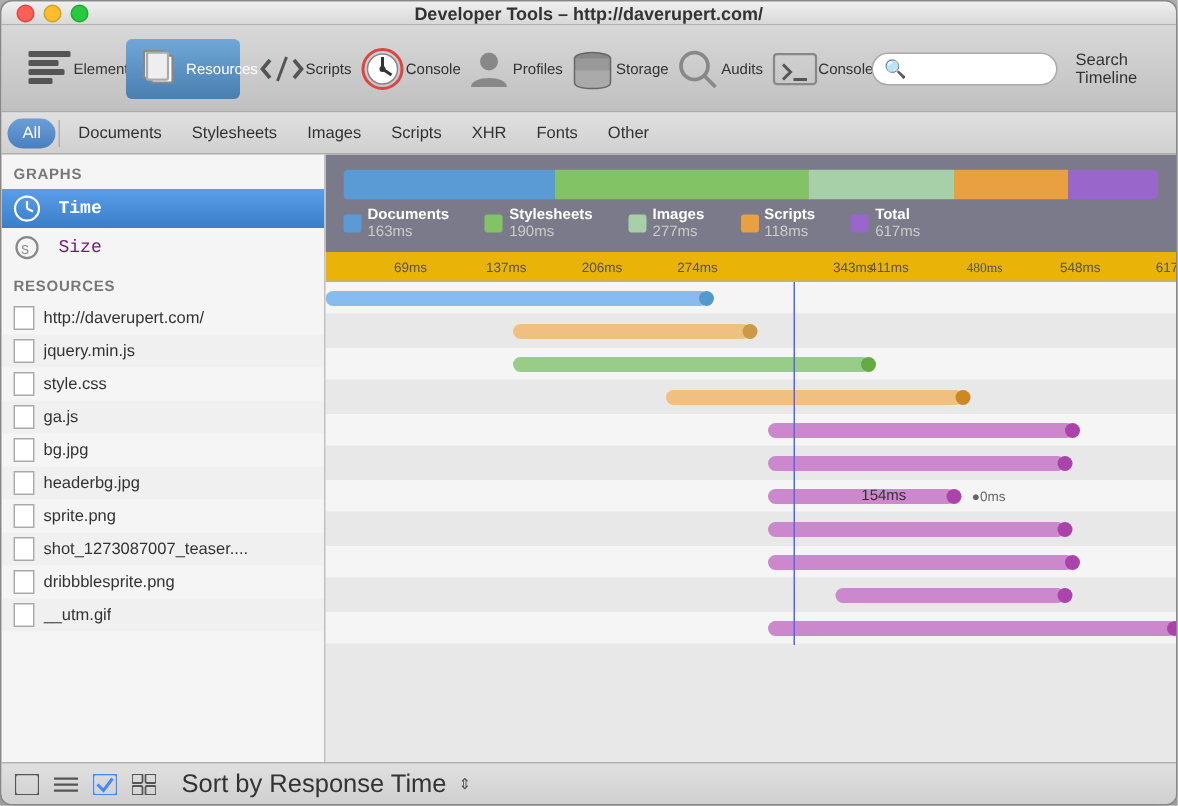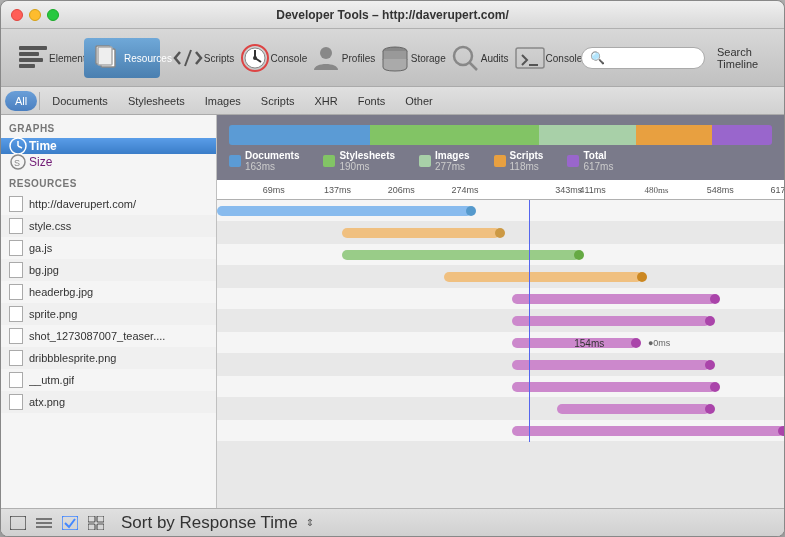--- a/index.html
+++ b/index.html
@@ -21,21 +21,21 @@
       border-radius: 8px;
       border: 1px solid #888;
       box-shadow: 0 4px 20px rgba(0,0,0,0.5);
       display: flex;
       flex-direction: column;
       overflow: hidden;
     }
     
     .title-bar {
       background: linear-gradient(to bottom, #f0f0f0, #d8d8d8);
-      height: 28px;
+      height: 16px;
       display: flex;
       align-items: center;
       padding: 0 10px;
       border-bottom: 1px solid #b0b0b0;
       position: relative;
       border-radius: 8px 8px 0 0;
     }
     .traffic-lights {
       display: flex;
       gap: 6px;
@@ -161,22 +161,23 @@
       color: #777;
       text-transform: uppercase;
       letter-spacing: 0.5px;
       margin-top: 4px;
     }
     .sidebar-item {
       display: flex;
       align-items: center;
       padding: 4px 8px;
       cursor: pointer;
-      gap: 2px;
-      height: 16px;
+      gap: 12px;
+      height: 26px;
+      font-family: Liberation Mono, monospace;
     }
     .sidebar-item.active {
       background: linear-gradient(to bottom, #5a9de8, #3a7dc8);
     }
     .sidebar-item.active .sidebar-item-label { color: white; font-weight: bold; }
     .sidebar-item-icon {
       width: 18px;
       height: 18px;
       display: flex;
       align-items: center;
@@ -265,21 +266,21 @@
     .legend-subtext { font-size: 10px; color: #ccc; display: block; }
     
     .timeline-grid {
       flex: 1;
       overflow-y: auto;
       overflow-x: hidden;
       position: relative;
     }
     .time-ruler {
       height: 20px;
-      background: #ffffff;
+      background: #eab308;
       display: flex;
       align-items: center;
       border-bottom: 1px solid #b0b0b0;
       position: relative;
     }
     .time-tick {
       position: absolute;
       font-size: 9px;
       color: #555;
       transform: translateX(-50%);
@@ -494,20 +495,24 @@
       </div>
       <div class="sidebar-resources-header">RESOURCES</div>
       <div id="resource-list">
 
       <div class="resource-item">
             <div class="resource-icon"></div>
       <span class="resource-label">http://daverupert.com/</span>
           </div>
           <div class="resource-item">
             <div class="resource-icon"></div>
+      <span class="resource-label">jquery.min.js</span>
+          </div>
+          <div class="resource-item">
+            <div class="resource-icon"></div>
       <span class="resource-label">style.css</span>
           </div>
           <div class="resource-item">
             <div class="resource-icon"></div>
       <span class="resource-label">ga.js</span>
           </div>
           <div class="resource-item">
             <div class="resource-icon"></div>
       <span class="resource-label">bg.jpg</span>
           </div>
@@ -523,24 +528,20 @@
             <div class="resource-icon"></div>
       <span class="resource-label">shot_1273087007_teaser....</span>
           </div>
           <div class="resource-item">
             <div class="resource-icon"></div>
       <span class="resource-label">dribbblesprite.png</span>
           </div>
           <div class="resource-item">
             <div class="resource-icon"></div>
       <span class="resource-label">__utm.gif</span>
-          </div>
-          <div class="resource-item">
-            <div class="resource-icon"></div>
-      <span class="resource-label">atx.png</span>
           </div>
         </div>
     </div>
 
     <div class="timeline-area">
 
       <div class="summary-bar">
         <div class="stacked-bar" id="stacked-bar">
             <div class="bar-segment" style="background: rgb(91, 155, 213); width: 26%;"></div>
             <div class="bar-segment" style="background: rgb(130, 196, 101); width: 31%;"></div>

